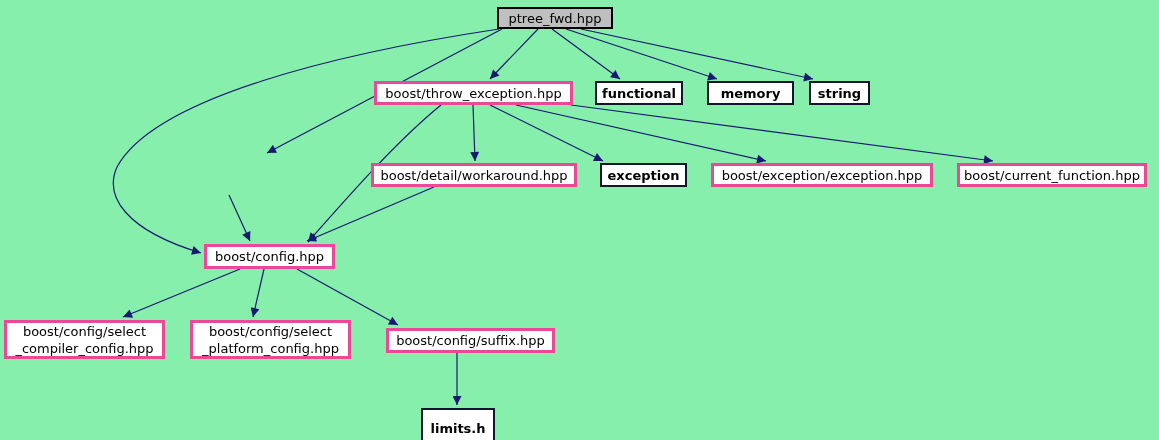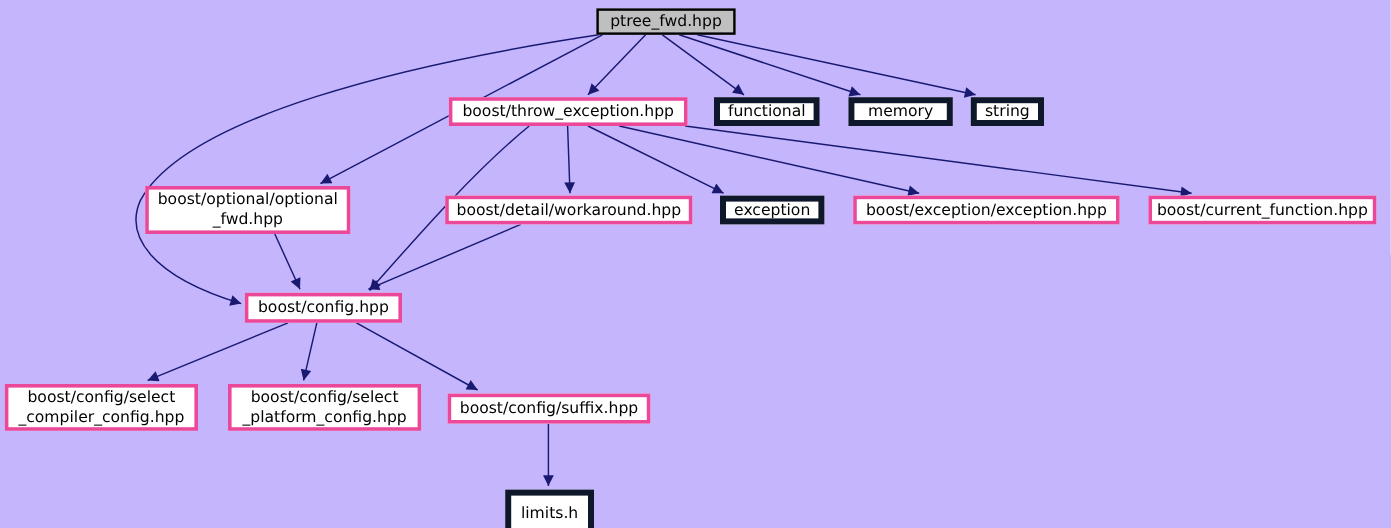--- a/index.html
+++ b/index.html
@@ -1,30 +1,30 @@
 <!DOCTYPE html>
 <html><head>
 <meta charset="utf-8">
 <style>
   html,body { margin:0; padding:0; background:#ffffff; }
   .canvas {
-    position:relative; width:1159px; height:440px; background:#c4b5fd;
+    position:relative; width:1159px; height:440px; background:#86efac;
     font-family:"DejaVu Sans","Liberation Sans",sans-serif;
     font-size:13px; color:#000;
   }
   .edge-layer { position:absolute; left:0; top:0; width:1159px; height:440px; }
   .edge { stroke:#191970; stroke-width:1.2; fill:none; }
   .node {
     position:absolute; box-sizing:border-box;
     display:flex; flex-direction:column; align-items:center; justify-content:center;
     background:#ffffff; border:3px solid #ec4899;
     text-align:center; line-height:17px; white-space:nowrap; cursor:pointer;
   }
   .node--root { background:#bfbfbf; border:2px solid #000000; cursor:default; }
-  .node--sys  { border:5px solid #0f172a; }
+  .node--sys  { border:2px solid #0f172a;font-weight:bold; }
 </style>
 </head>
 <body>
 
 <div class="canvas">
 
   <svg class="edge-layer" width="1159" height="440" viewBox="0 0 1159 440" xmlns="http://www.w3.org/2000/svg">
     <defs>
       <marker id="arrow" viewBox="0 0 10 10" refX="10" refY="5" markerWidth="12" markerHeight="9" markerUnits="userSpaceOnUse" orient="auto">
         <path d="M0,0 L10,5 L0,10 z" fill="#191970"></path>
@@ -62,24 +62,20 @@
   </div>
 
   <div class="node node--sys" style="left:707px; top:81px; width:87px; height:24px;">
     <span>memory</span>
   </div>
 
   <div class="node node--sys" style="left:809px; top:81px; width:61px; height:24px;">
     <span>string</span>
   </div>
 
-  <div class="node" style="left:121px; top:155px; width:171px; height:40px;">
-    <span>boost/optional/optional</span>
-    <span>_fwd.hpp</span>
-  </div>
 
   <div class="node node--sys" style="left:600px; top:163px; width:87px; height:24px;">
     <span>exception</span>
   </div>
 
   <div class="node" style="left:371px; top:163px; width:206px; height:24px;">
     <span>boost/detail/workaround.hpp</span>
   </div>
 
   <div class="node" style="left:957px; top:163px; width:190px; height:24px;">
@@ -97,21 +93,21 @@
   <div class="node" style="left:4px; top:320px; width:161px; height:39px;">
     <span>boost/config/select</span>
     <span>_compiler_config.hpp</span>
   </div>
 
   <div class="node" style="left:190px; top:320px; width:161px; height:39px;">
     <span>boost/config/select</span>
     <span>_platform_config.hpp</span>
   </div>
 
-  <div class="node" style="left:373px; top:328px; width:169px; height:25px;">
+  <div class="node" style="left:386px; top:328px; width:169px; height:25px;">
     <span>boost/config/suffix.hpp</span>
   </div>
 
   <div class="node node--sys" style="left:421px; top:408px; width:74px; height:40px;">
     <span>limits.h</span>
   </div>
 
 </div>
 
 </body></html>

